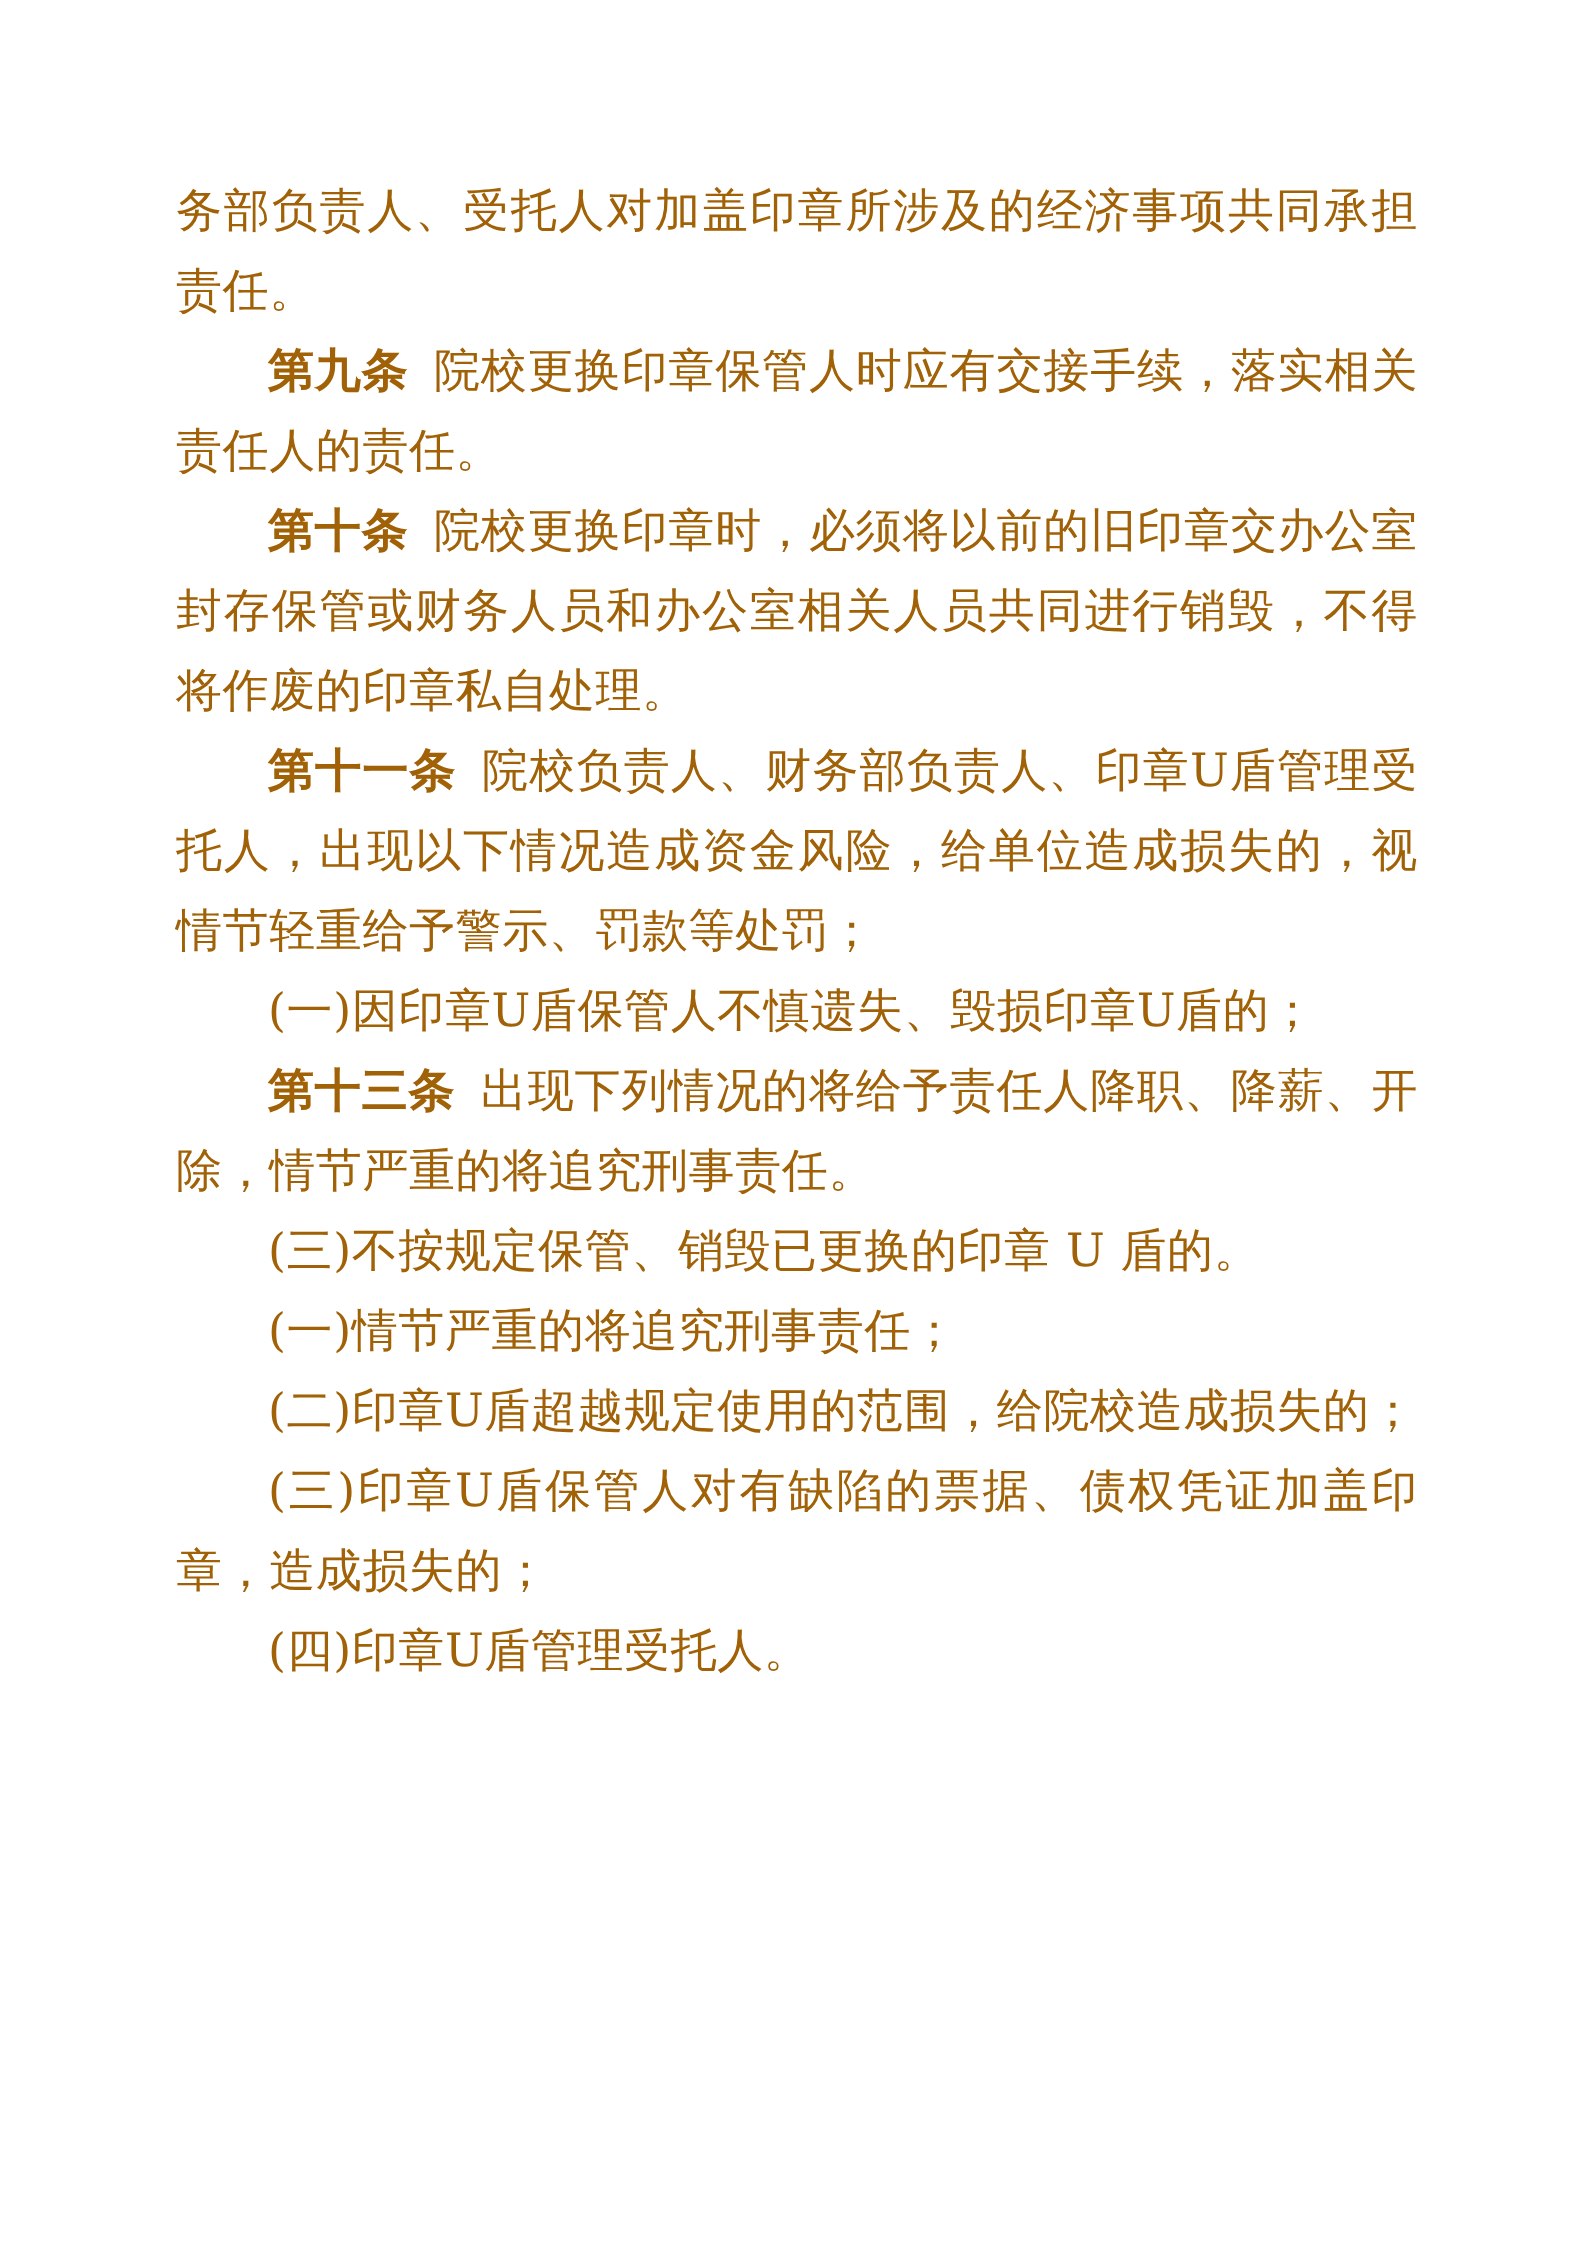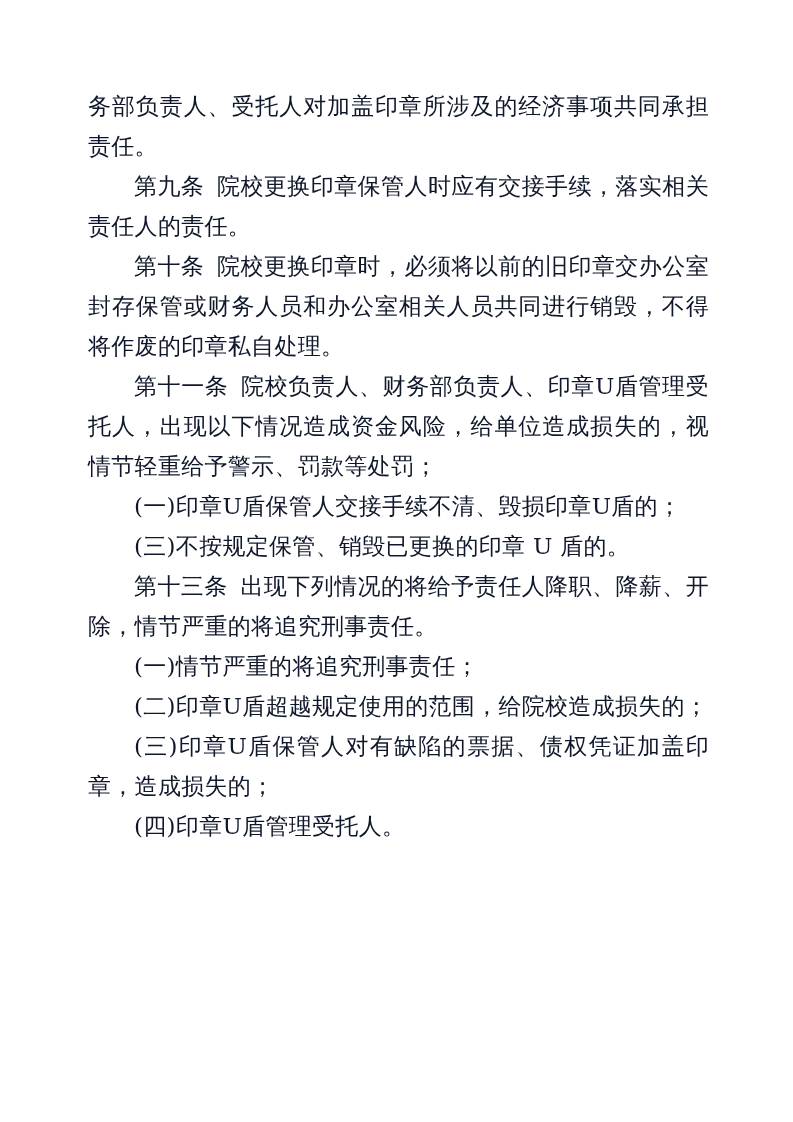--- a/index.html
+++ b/index.html
@@ -12,54 +12,54 @@
     height: 1122px;
     overflow: hidden;
     font-family: "DejaVu Serif", serif;
   }
   .page {
     box-sizing: border-box;
     width: 793px;
     height: 1122px;
     padding: 86px 84px 0 88px;
     background: #ffffff;
-    color: #0f172a;
+    color: #a16207;
   }
   .doc {
     font-size: 23px;
     line-height: 40px;
     text-align: justify;
     letter-spacing: 0.3px;
   }
   .para {
     margin: 0;
     text-indent: 2em;
   }
   .para.no-indent {
     text-indent: 0;
   }
   .head {
-    font-weight: 400;
+    font-weight: 700;
     margin-right: 0.55em;
   }
   .head:empty {
     display: none;
     margin: 0;
   }
 </style>
 </head>
 <body>
 
 <div class="page">
   <main class="doc">
     <p class="para no-indent"><span>务部负责人、受托人对加盖印章所涉及的经济事项共同承担责任。</span></p>
     <p class="para"><b class="head">第九条</b><span>院校更换印章保管人时应有交接手续，落实相关责任人的责任。</span></p>
     <p class="para"><b class="head">第十条</b><span>院校更换印章时，必须将以前的旧印章交办公室封存保管或财务人员和办公室相关人员共同进行销毁，不得将作废的印章私自处理。</span></p>
     <p class="para"><b class="head">第十一条</b><span>院校负责人、财务部负责人、印章U盾管理受托人，出现以下情况造成资金风险，给单位造成损失的，视情节轻重给予警示、罚款等处罚；</span></p>
-    <p class="para"><span>(一)印章U盾保管人交接手续不清、毁损印章U盾的；</span></p>
+    <p class="para"><span>(一)因印章U盾保管人不慎遗失、毁损印章U盾的；</span></p>
+    <p class="para"><b class="head">第十三条</b><span>出现下列情况的将给予责任人降职、降薪、开除，情节严重的将追究刑事责任。</span></p>
     <p class="para"><span>(三)不按规定保管、销毁已更换的印章 U 盾的。</span></p>
-    <p class="para"><b class="head">第十三条</b><span>出现下列情况的将给予责任人降职、降薪、开除，情节严重的将追究刑事责任。</span></p>
     <p class="para"><span>(一)情节严重的将追究刑事责任；</span></p>
     <p class="para"><span>(二)印章U盾超越规定使用的范围，给院校造成损失的；</span></p>
     <p class="para"><span>(三)印章U盾保管人对有缺陷的票据、债权凭证加盖印章，造成损失的；</span></p>
     <p class="para"><span>(四)印章U盾管理受托人。</span></p>
   </main>
 </div>
 
 </body></html>

